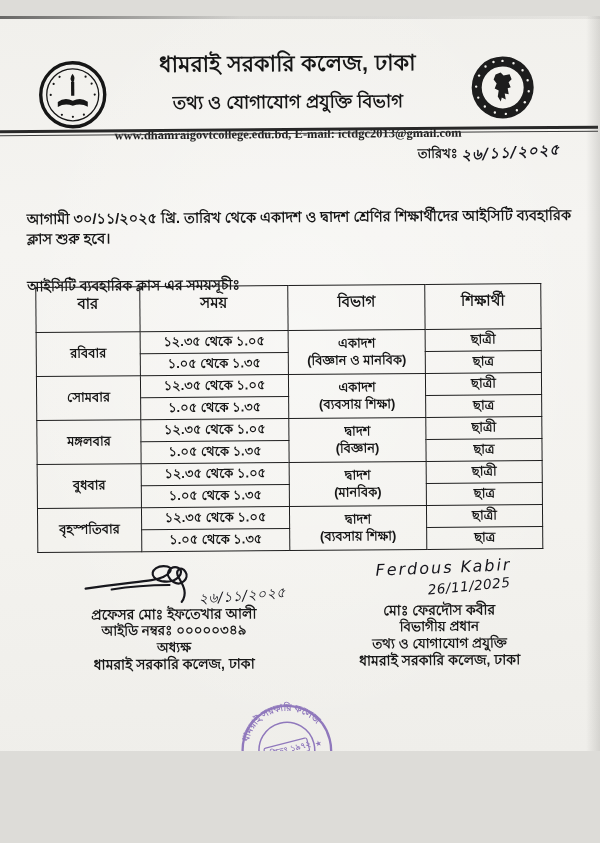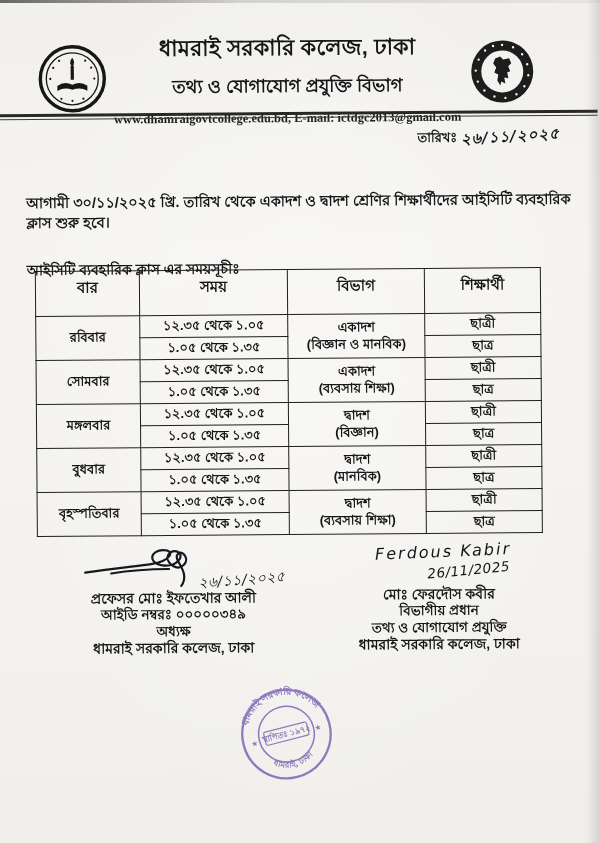--- a/index.html
+++ b/index.html
@@ -1,17 +1,17 @@
 <!DOCTYPE html>
 <html><head>
 <meta charset="utf-8">
 <style>
   html,body{margin:0;padding:0;background:#dddcd8;}
   .page{
-    position:relative;width:600px;height:843px;margin:0 auto;overflow:hidden;
+    position:relative;width:600px;height:735px;margin:16px auto;overflow:hidden;
     background:
       radial-gradient(ellipse at 50% 45%, rgba(255,255,255,.35), rgba(0,0,0,0) 70%),
       linear-gradient(178deg,#f1f0ec 0%,#f5f4f1 30%,#f3f2ee 70%,#efeeea 100%);
     font-family:"Liberation Sans","DejaVu Sans",sans-serif;color:#161616;
   }
   .page::before{
     content:"";position:absolute;left:0;top:0;width:100%;height:3px;
     background:linear-gradient(90deg,rgba(30,30,30,.65),rgba(30,30,30,.15) 40%,rgba(30,30,30,.05));
   }
   .page::after{

